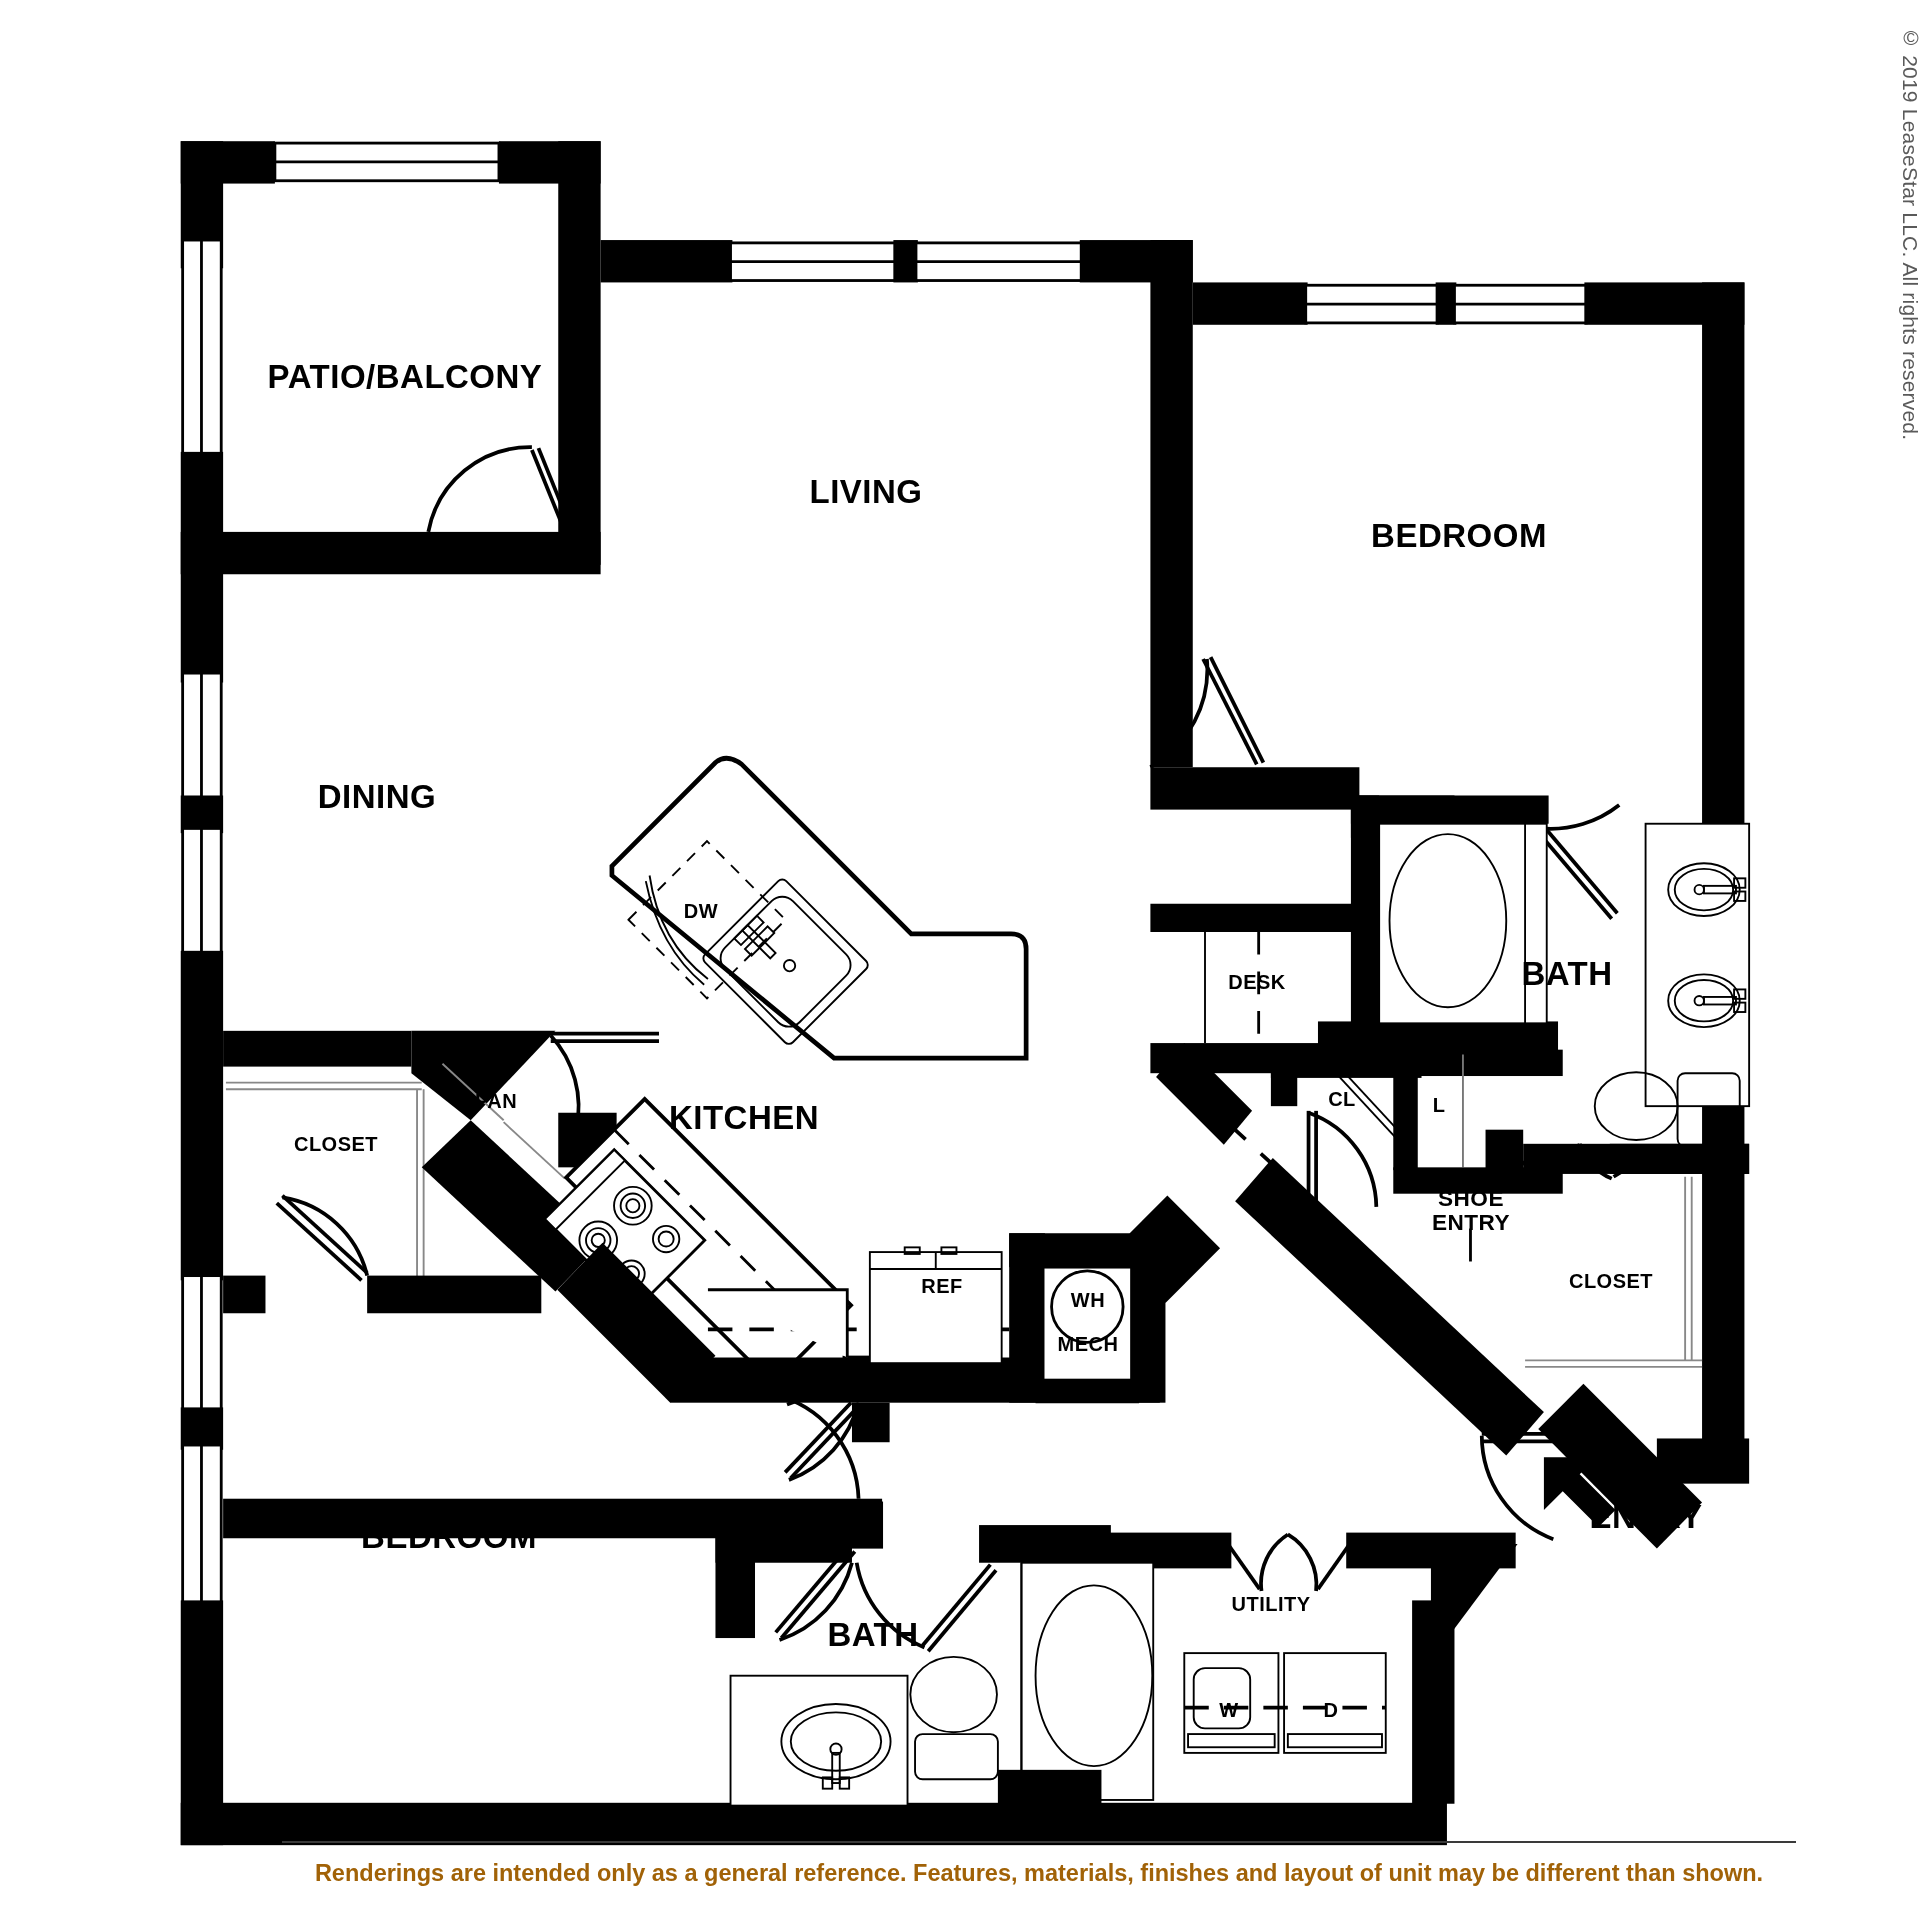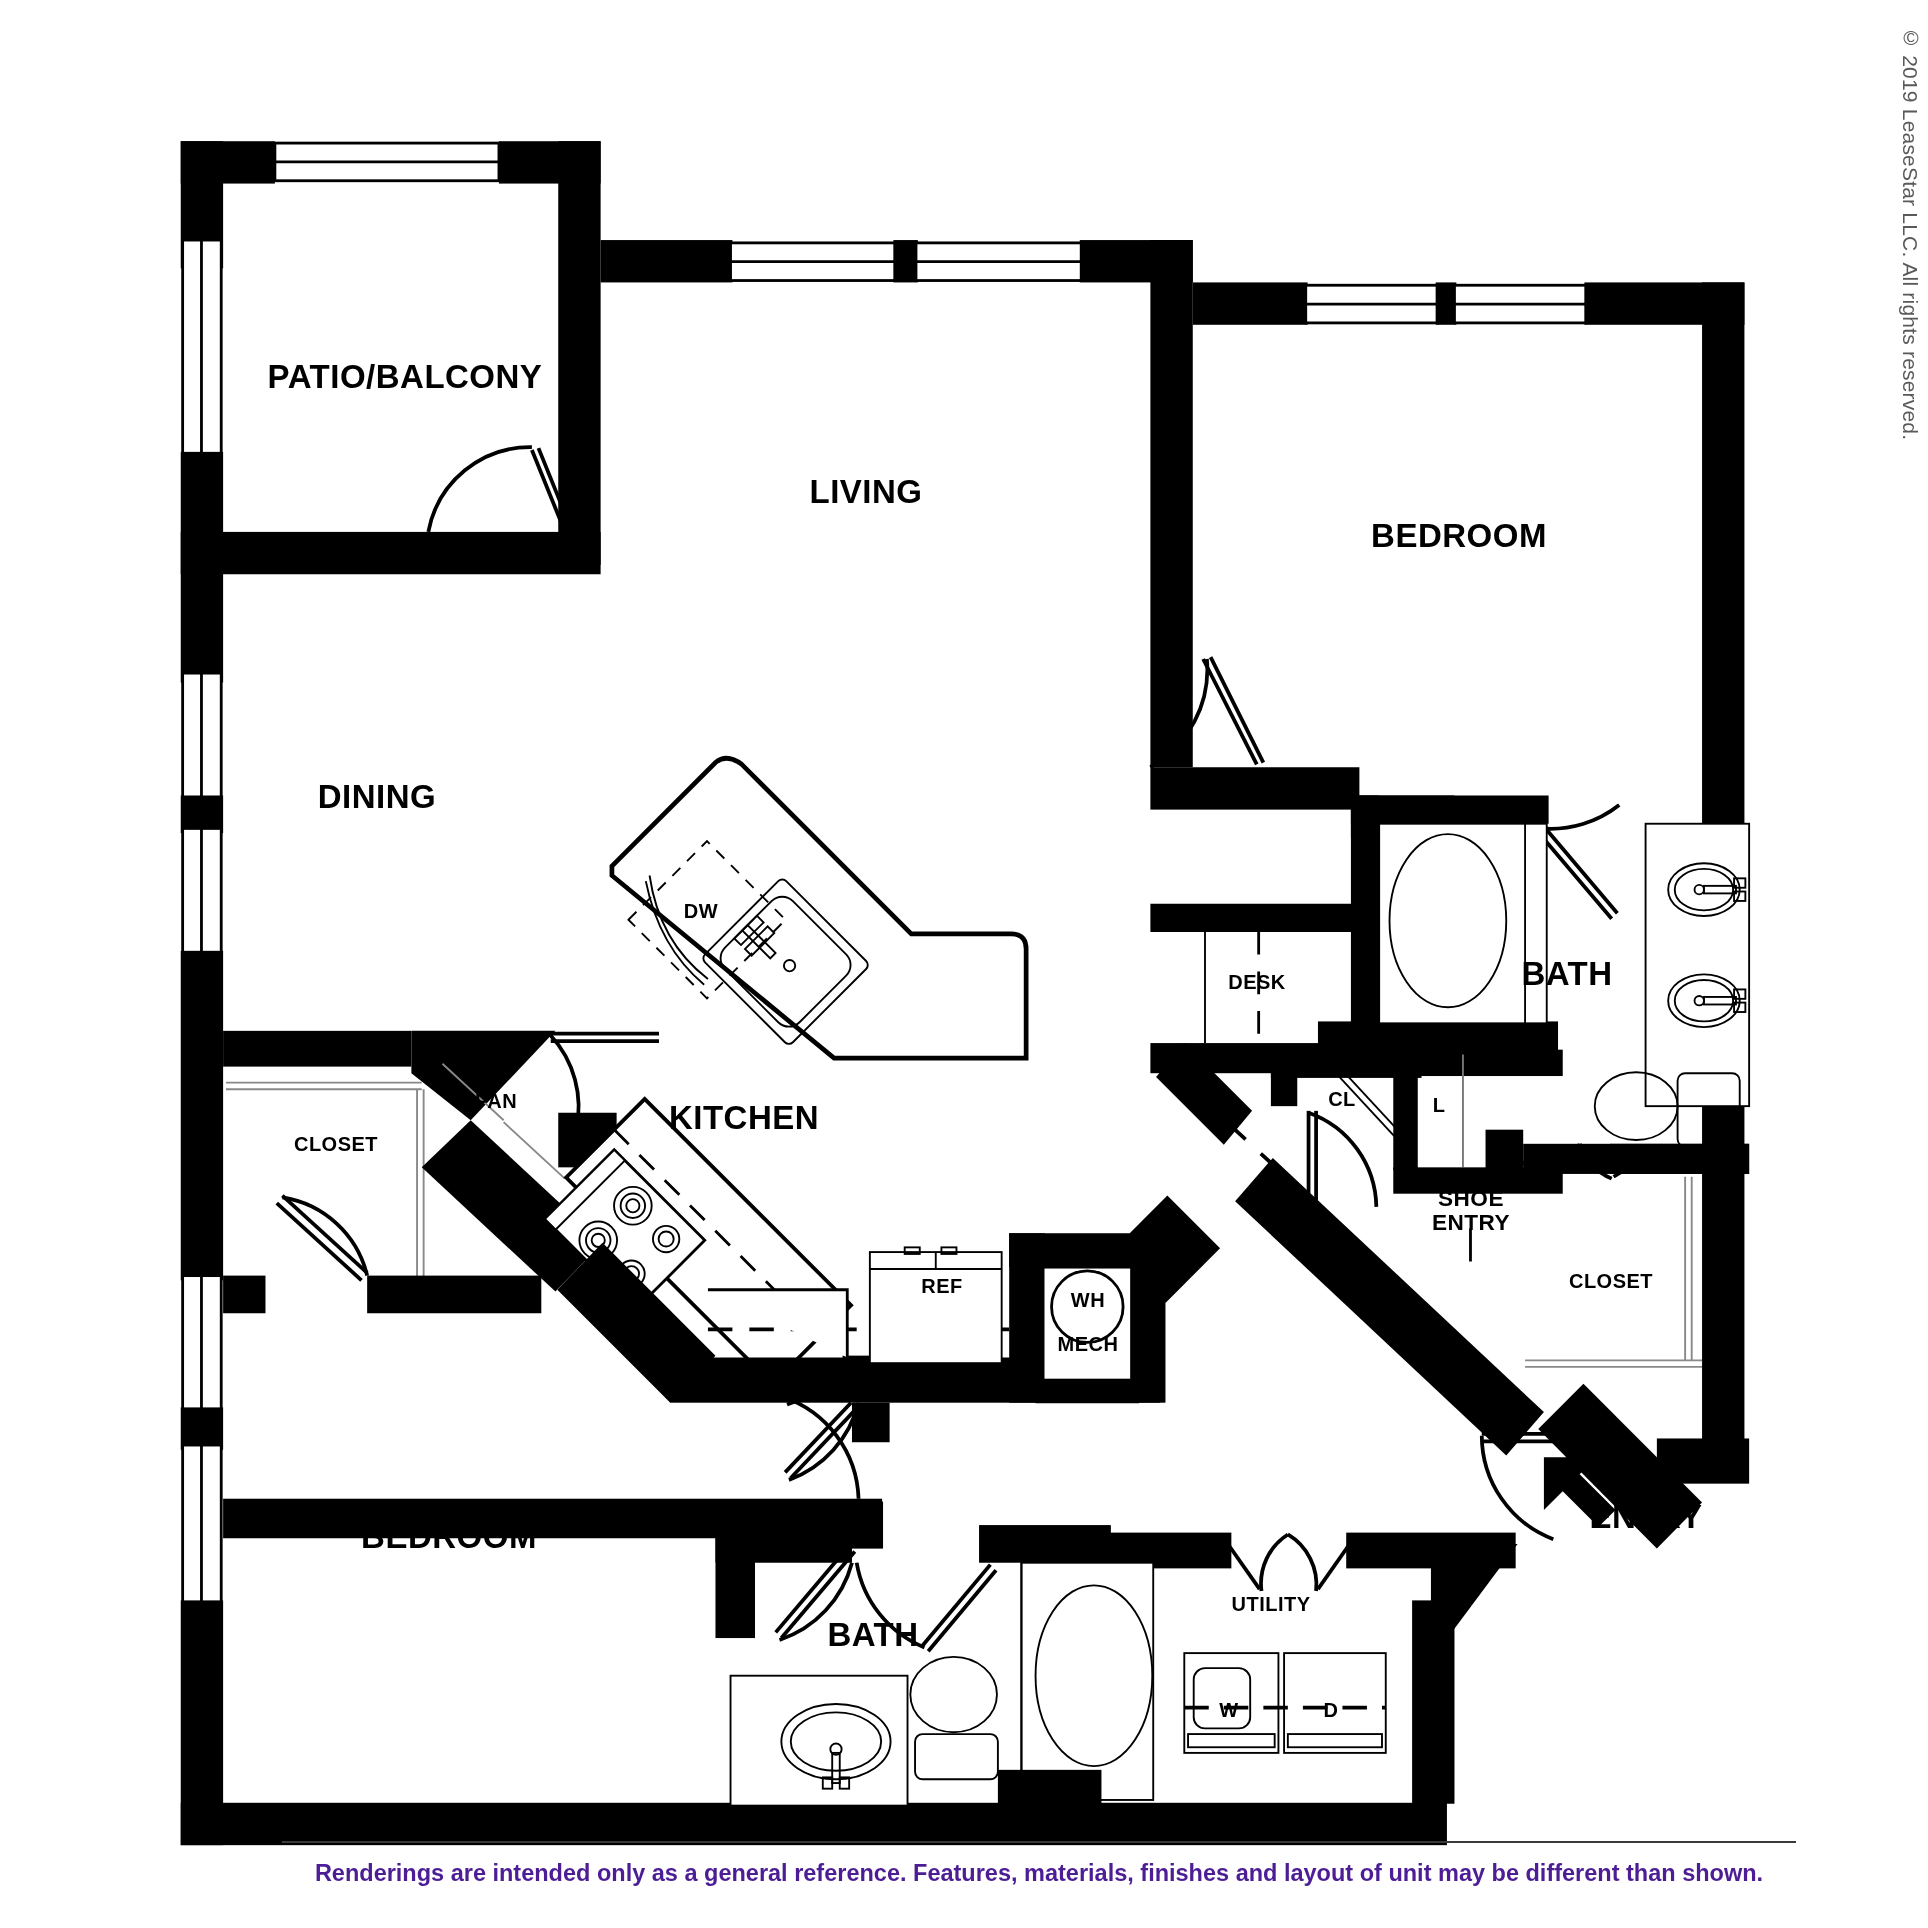--- a/index.html
+++ b/index.html
@@ -10,21 +10,21 @@
        font-family:"Liberation Sans",sans-serif;transform:translate(-50%,-50%);
        letter-spacing:0.5px;text-align:right;}
   .l-room{font-size:33px;}
   .l-small{font-size:20px;}
   .l-tiny{font-size:22.6px;line-height:1.05;text-align:center;transform:translate(-50%,-50%);}
   #copyright{position:absolute;right:5.6px;top:26px;font-size:21px;color:#5a5a5a;
              writing-mode:vertical-rl;text-orientation:mixed;
              font-family:"Liberation Sans",sans-serif;letter-spacing:0.2px;white-space:nowrap;}
   #footer{position:absolute;left:282px;right:132px;bottom:41px;}
   #footer-rule{border-top:2.8px solid #3a3a3a;width:100%;}
-  #footer-text{margin-top:17px;text-align:center;font-size:23.5px;font-weight:700;color:#4c1d95;
+  #footer-text{margin-top:17px;text-align:center;font-size:23.5px;font-weight:700;color:#a16207;
                font-family:"Liberation Sans",sans-serif;}
 </style>
 </head>
 <body>
 
 <div id="stage">
 
   <svg id="plan" viewBox="0 0 2048 2048">
     <g fill="#000" stroke="none">
 

